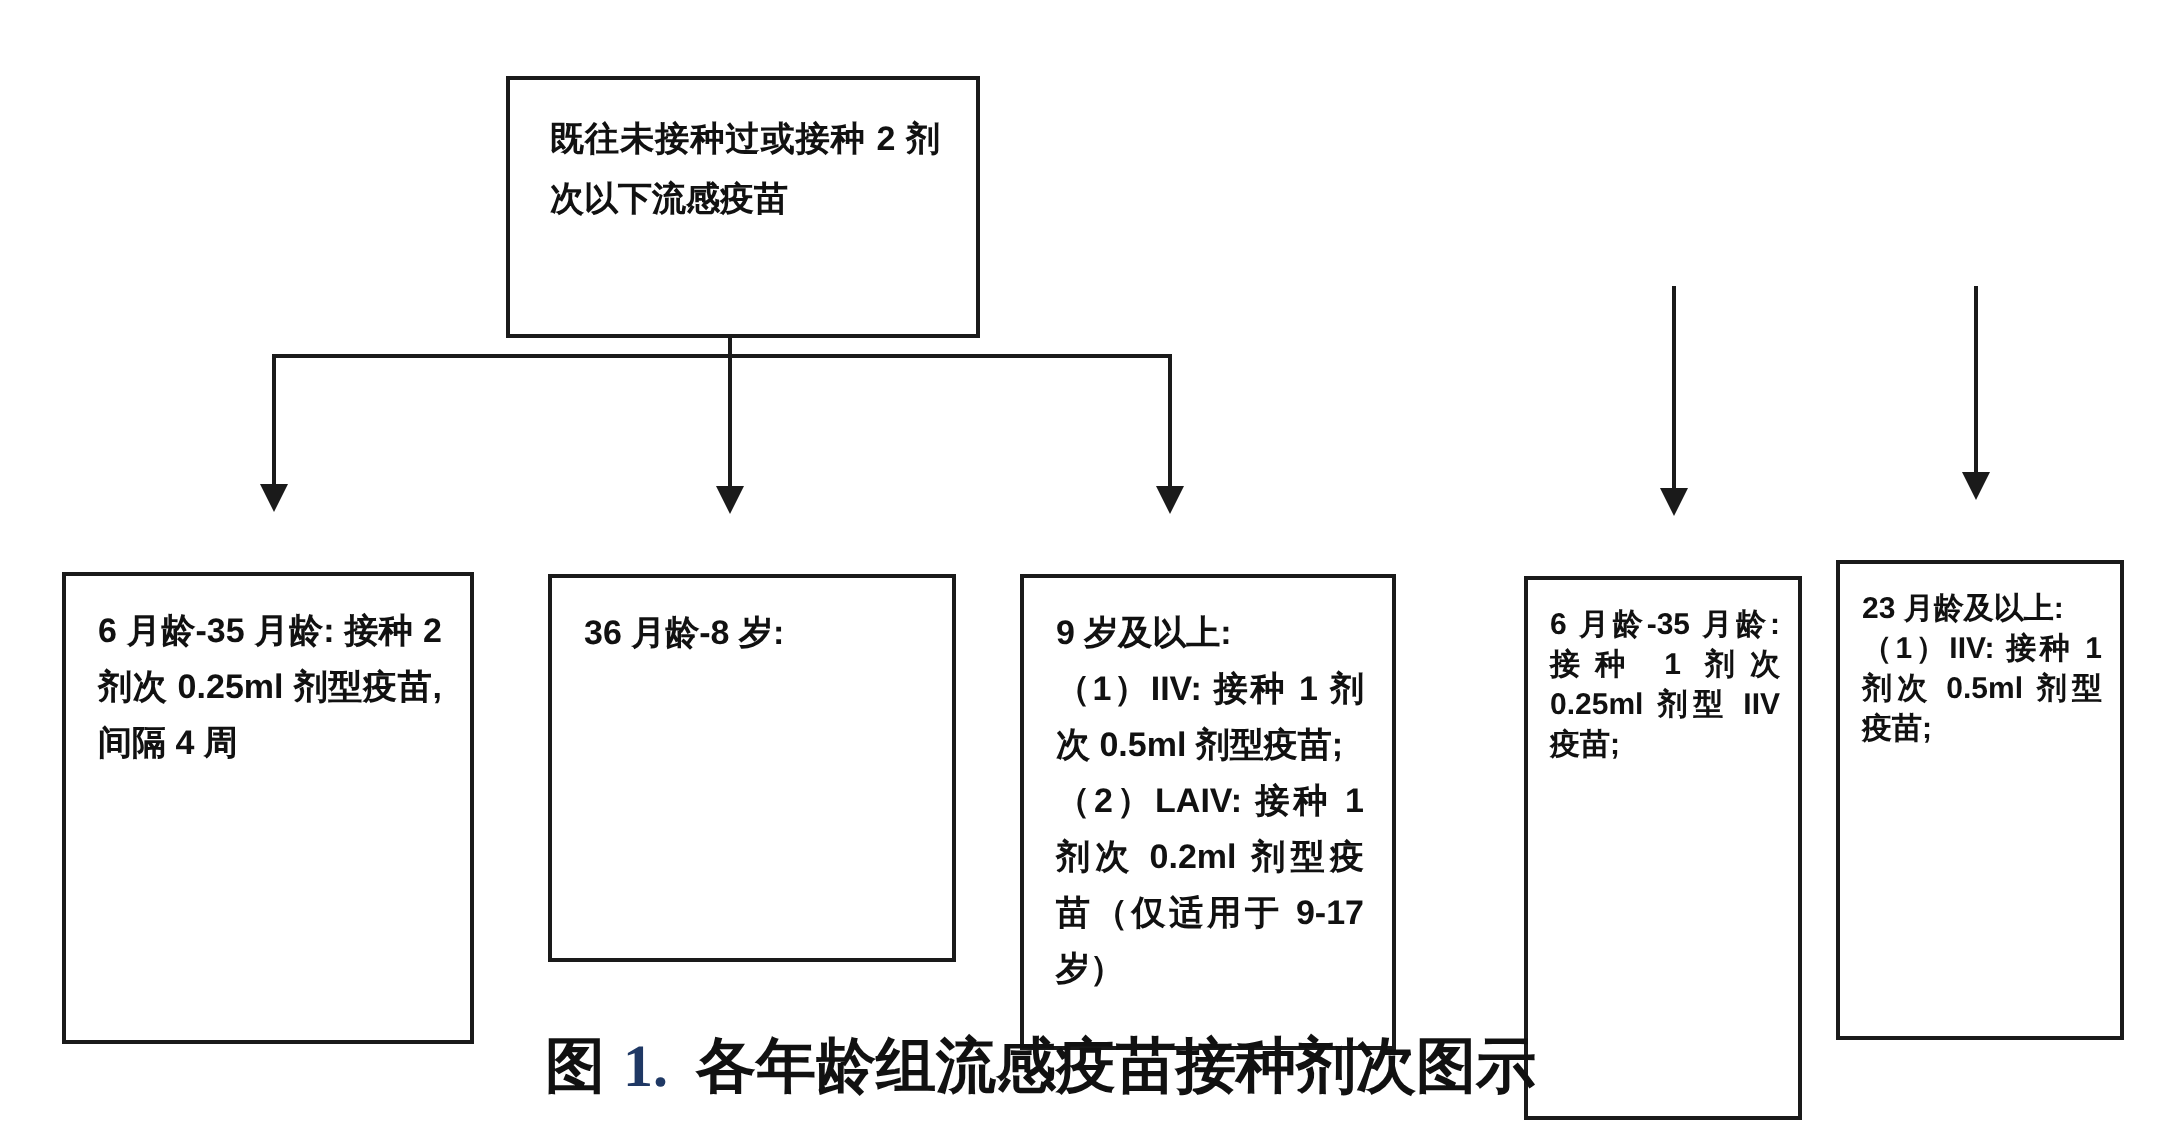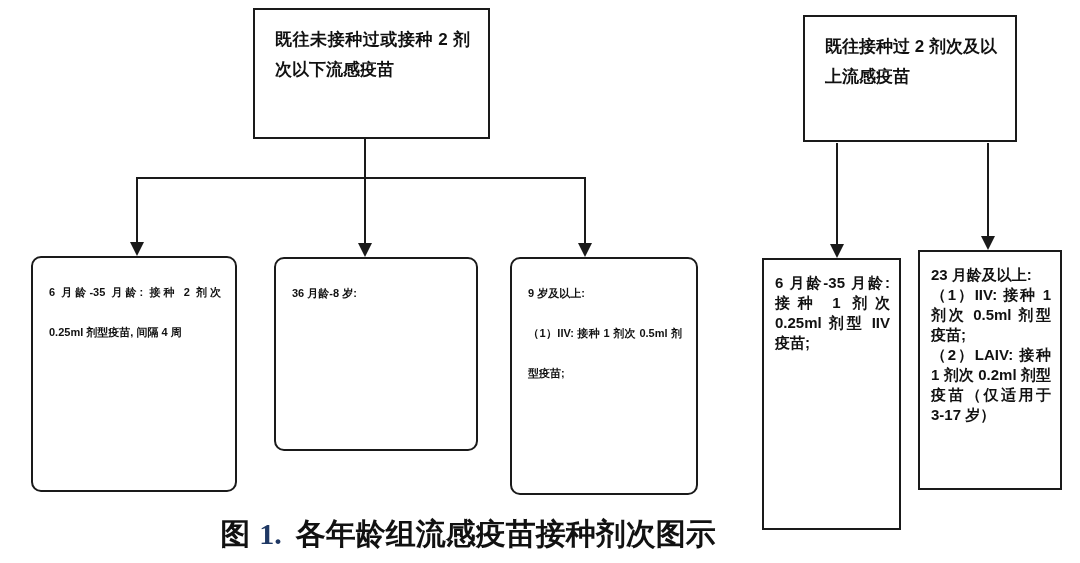--- a/index.html
+++ b/index.html
@@ -24,55 +24,55 @@
     width: 1080px; height: 563px;
     pointer-events: none;
   }
   .node {
     position: absolute;
     box-sizing: border-box;
     border: 2px solid #1a1a1a;
     background: #ffffff;
     font-weight: bold;
     text-align: justify;
+    margin-top: 30px;
   }
   .node p { margin: 0; }
   
   .root {
     font-size: 17px;
     line-height: 30px;
     padding: 15px 18px 0 20px;
   }
   .root-left  { left: 253px; top: 8px;  width: 237px; height: 131px; }
   .root-right { left: 803px; top: 15px; width: 214px; height: 127px; }
   
   .child-wide {
-    font-size: 11px;
-    line-height: 40px;
+    font-size: 17px;
+    line-height: 28px;
     padding: 14px 14px 0 16px;
-    border-radius: 10px;
   }
   .child1 { left: 31px;  top: 256px; width: 206px; height: 236px; }
   .child2 { left: 274px; top: 257px; width: 204px; height: 194px; }
   .child3 { left: 510px; top: 257px; width: 188px; height: 238px; }
   
   .child-tight {
     font-size: 15px;
     line-height: 20px;
     padding: 13px 9px 0 11px;
   }
   .child4 { left: 762px; top: 258px; width: 139px; height: 272px; }
   .child5 { left: 918px; top: 250px; width: 144px; height: 240px; }
   
   .caption {
     position: absolute;
     left: 168px;
     top: 512px;
     width: 600px;
-    text-align: center;
+    text-align: right;
     font-family: "Liberation Serif", "DejaVu Serif", serif;
     font-weight: bold;
     font-size: 30px;
     line-height: 44px;
     color: #111111;
     white-space: nowrap;
   }
   .caption .cap-prefix { margin-right: 9px; }
   .caption .cap-number { margin-right: 14px; }
 </style>
@@ -94,44 +94,41 @@
     <line x1="837" y1="143" x2="837" y2="245" stroke="#1a1a1a" stroke-width="2"></line>
     <line x1="988" y1="143" x2="988" y2="237" stroke="#1a1a1a" stroke-width="2"></line>
     <polygon points="830,244 844,244 837,258" fill="#1a1a1a"></polygon>
     <polygon points="981,236 995,236 988,250" fill="#1a1a1a"></polygon>
   </svg>
 
   <div class="node root root-left">
     <p>既往未接种过或接种 2 剂次以下流感疫苗</p>
   </div>
 
-  <div class="node root root-right">
-    <p>既往接种过 2 剂次及以上流感疫苗</p>
-  </div>
 
   <div class="node child-wide child1">
     <p>6 月龄-35 月龄: 接种 2 剂次 0.25ml 剂型疫苗, 间隔 4 周</p>
   </div>
 
   <div class="node child-wide child2">
     <p>36 月龄-8 岁:</p>
   </div>
 
   <div class="node child-wide child3">
     <p>9 岁及以上:</p>
     <p>（1）IIV: 接种 1 剂次 0.5ml 剂型疫苗;</p>
+    <p>（2）LAIV: 接种 1 剂次 0.2ml 剂型疫苗（仅适用于 9-17 岁）</p>
   </div>
 
   <div class="node child-tight child4">
     <p>6 月龄-35 月龄: 接种 1 剂次 0.25ml 剂型 IIV 疫苗;</p>
   </div>
 
   <div class="node child-tight child5">
     <p>23 月龄及以上:</p>
     <p>（1）IIV: 接种 1 剂次 0.5ml 剂型疫苗;</p>
-    <p>（2）LAIV: 接种 1 剂次 0.2ml 剂型疫苗（仅适用于 3-17 岁）</p>
   </div>
 
   <div class="caption">
     <span class="cap-prefix">图</span><span class="cap-number" style="color: rgb(31, 56, 100);">1.</span><span>各年龄组流感疫苗接种剂次图示</span>
   </div>
 
 </div>
 
 </body></html>

